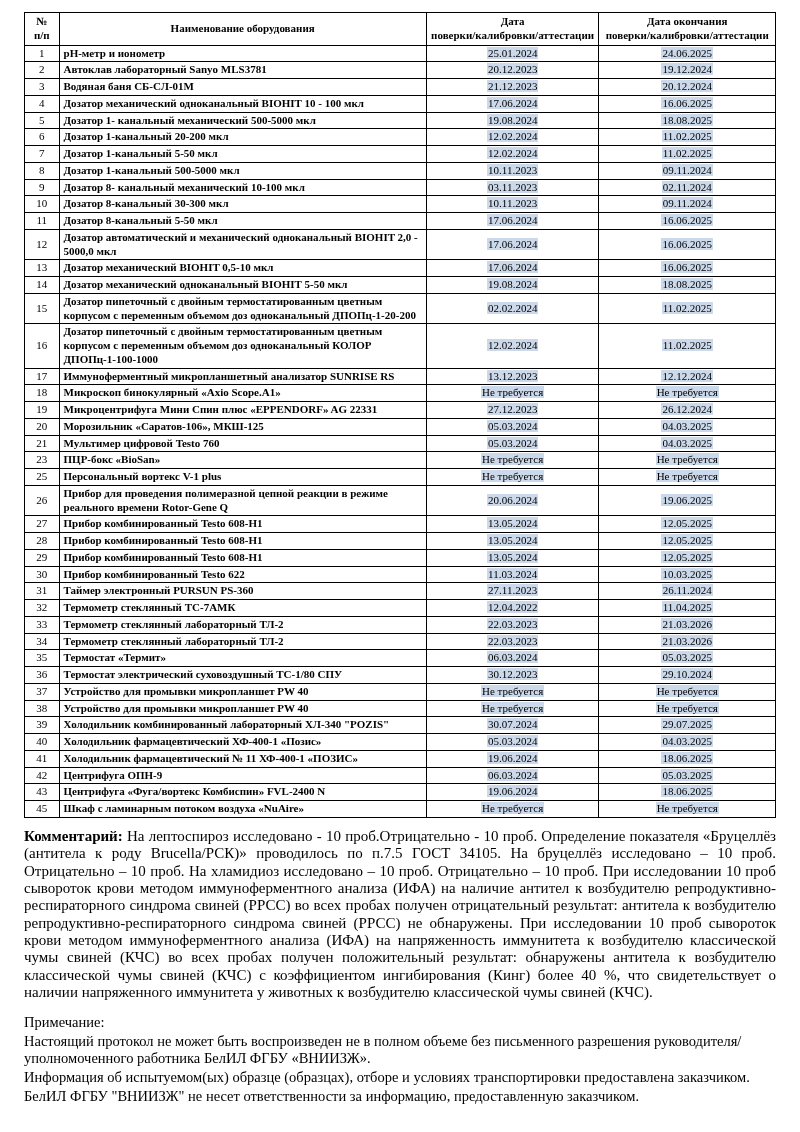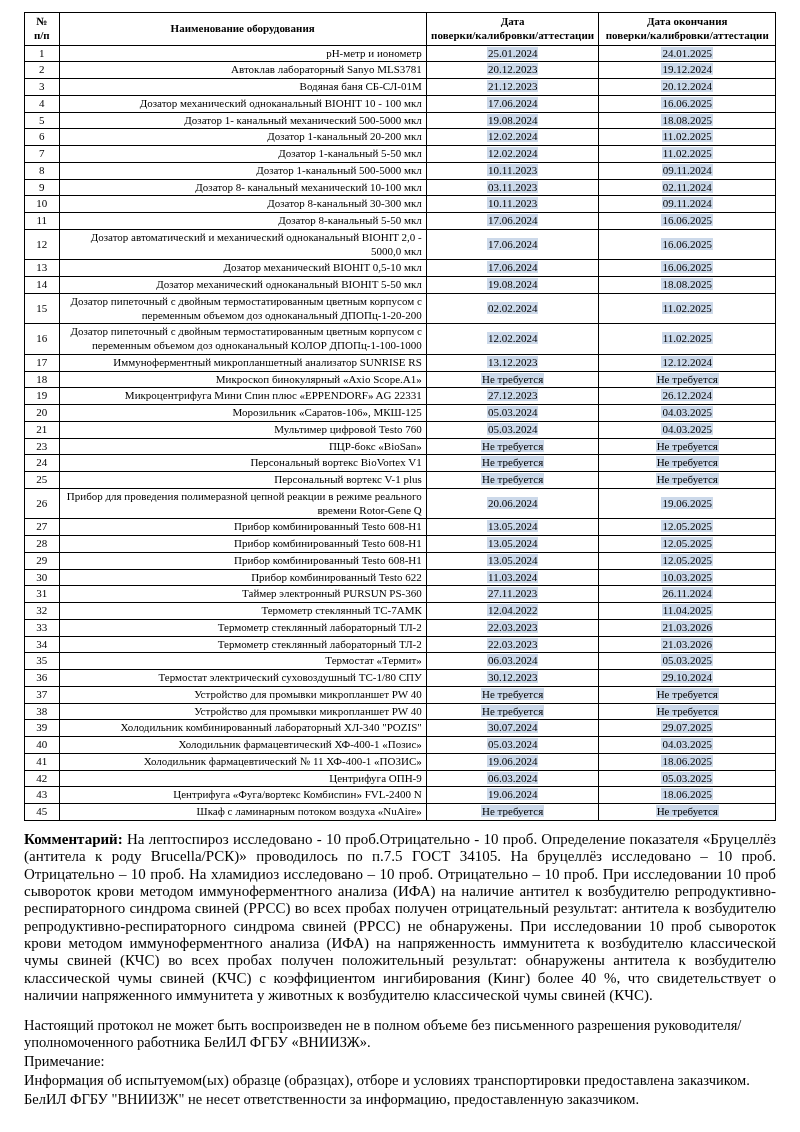--- a/index.html
+++ b/index.html
@@ -28,21 +28,21 @@
     text-align:center;
     white-space:pre-line;
     font-size:11px;
     padding:2px 3px;
   }
   col.w-num{width:4.6%;}
   col.w-name{width:48.9%;}
   col.w-d1{width:23%;}
   col.w-d2{width:23.5%;}
   td.c-num{text-align:center;}
-  td.c-name{text-align:right;}
+  td.c-name{text-align:left;font-weight:bold;}
   td.c-date{text-align:center;}
   .hl{background:#ccd9ea;padding:0 1px;}
   .comment{
     margin-top:10px;
     font-size:15px;
     line-height:1.16;
     text-align:justify;
   }
   .comment b{font-weight:bold;}
   .note{
@@ -71,21 +71,21 @@
 поверки/калибровки/аттестации</th>
       <th>Дата окончания
 поверки/калибровки/аттестации</th>
     </tr>
   </thead>
   <tbody>
       <tr>
         <td class="c-num">1</td>
         <td class="c-name">pH-метр и ионометр</td>
         <td class="c-date"><span class="hl">25.01.2024</span></td>
-        <td class="c-date"><span class="hl">24.01.2025</span></td>
+        <td class="c-date"><span class="hl">24.06.2025</span></td>
       </tr>
       <tr>
         <td class="c-num">2</td>
         <td class="c-name">Автоклав лабораторный Sanyo MLS3781</td>
         <td class="c-date"><span class="hl">20.12.2023</span></td>
         <td class="c-date"><span class="hl">19.12.2024</span></td>
       </tr>
       <tr>
         <td class="c-num">3</td>
         <td class="c-name">Водяная баня СБ-СЛ-01М</td>
@@ -196,26 +196,20 @@
       </tr>
       <tr>
         <td class="c-num">21</td>
         <td class="c-name">Мультимер цифровой Testo 760</td>
         <td class="c-date"><span class="hl">05.03.2024</span></td>
         <td class="c-date"><span class="hl">04.03.2025</span></td>
       </tr>
       <tr>
         <td class="c-num">23</td>
         <td class="c-name">ПЦР-бокс «BioSan»</td>
-        <td class="c-date"><span class="hl">Не требуется</span></td>
-        <td class="c-date"><span class="hl">Не требуется</span></td>
-      </tr>
-      <tr>
-        <td class="c-num">24</td>
-        <td class="c-name">Персональный вортекс BioVortex V1</td>
         <td class="c-date"><span class="hl">Не требуется</span></td>
         <td class="c-date"><span class="hl">Не требуется</span></td>
       </tr>
       <tr>
         <td class="c-num">25</td>
         <td class="c-name">Персональный вортекс V-1 plus</td>
         <td class="c-date"><span class="hl">Не требуется</span></td>
         <td class="c-date"><span class="hl">Не требуется</span></td>
       </tr>
       <tr>
@@ -334,17 +328,17 @@
       </tr>
     </tbody>
 </table>
 
 <div class="comment">
   <b>Комментарий:</b>
   <span>На лептоспироз исследовано - 10 проб.Отрицательно - 10 проб. Определение показателя «Бруцеллёз (антитела к роду Brucella/РСК)» проводилось по п.7.5 ГОСТ 34105. На бруцеллёз исследовано – 10 проб. Отрицательно – 10 проб. На хламидиоз исследовано – 10 проб. Отрицательно – 10 проб. При исследовании 10 проб сывороток крови методом иммуноферментного анализа (ИФА) на наличие антител к возбудителю репродуктивно-респираторного синдрома свиней (РРСС) во всех пробах получен отрицательный результат: антитела к возбудителю репродуктивно-респираторного синдрома свиней (РРСС) не обнаружены. При исследовании 10 проб сывороток крови методом иммуноферментного анализа (ИФА) на напряженность иммунитета к возбудителю классической чумы свиней (КЧС) во всех пробах получен положительный результат: обнаружены антитела к возбудителю классической чумы свиней (КЧС) с коэффициентом ингибирования (Кинг) более 40 %, что свидетельствует о наличии напряженного иммунитета у животных к возбудителю классической чумы свиней (КЧС).</span>
 </div>
 
 <div class="note">
+  <p>Примечание:</p>
   <p>Настоящий протокол не может быть воспроизведен не в полном объеме без письменного разрешения руководителя/уполномоченного работника БелИЛ ФГБУ «ВНИИЗЖ».</p>
-  <p>Примечание:</p>
   <p>Информация об испытуемом(ых) образце (образцах), отборе и условиях транспортировки предоставлена заказчиком.</p>
   <p>БелИЛ ФГБУ "ВНИИЗЖ" не несет ответственности за информацию, предоставленную заказчиком.</p>
 </div>
 
 </body></html>

